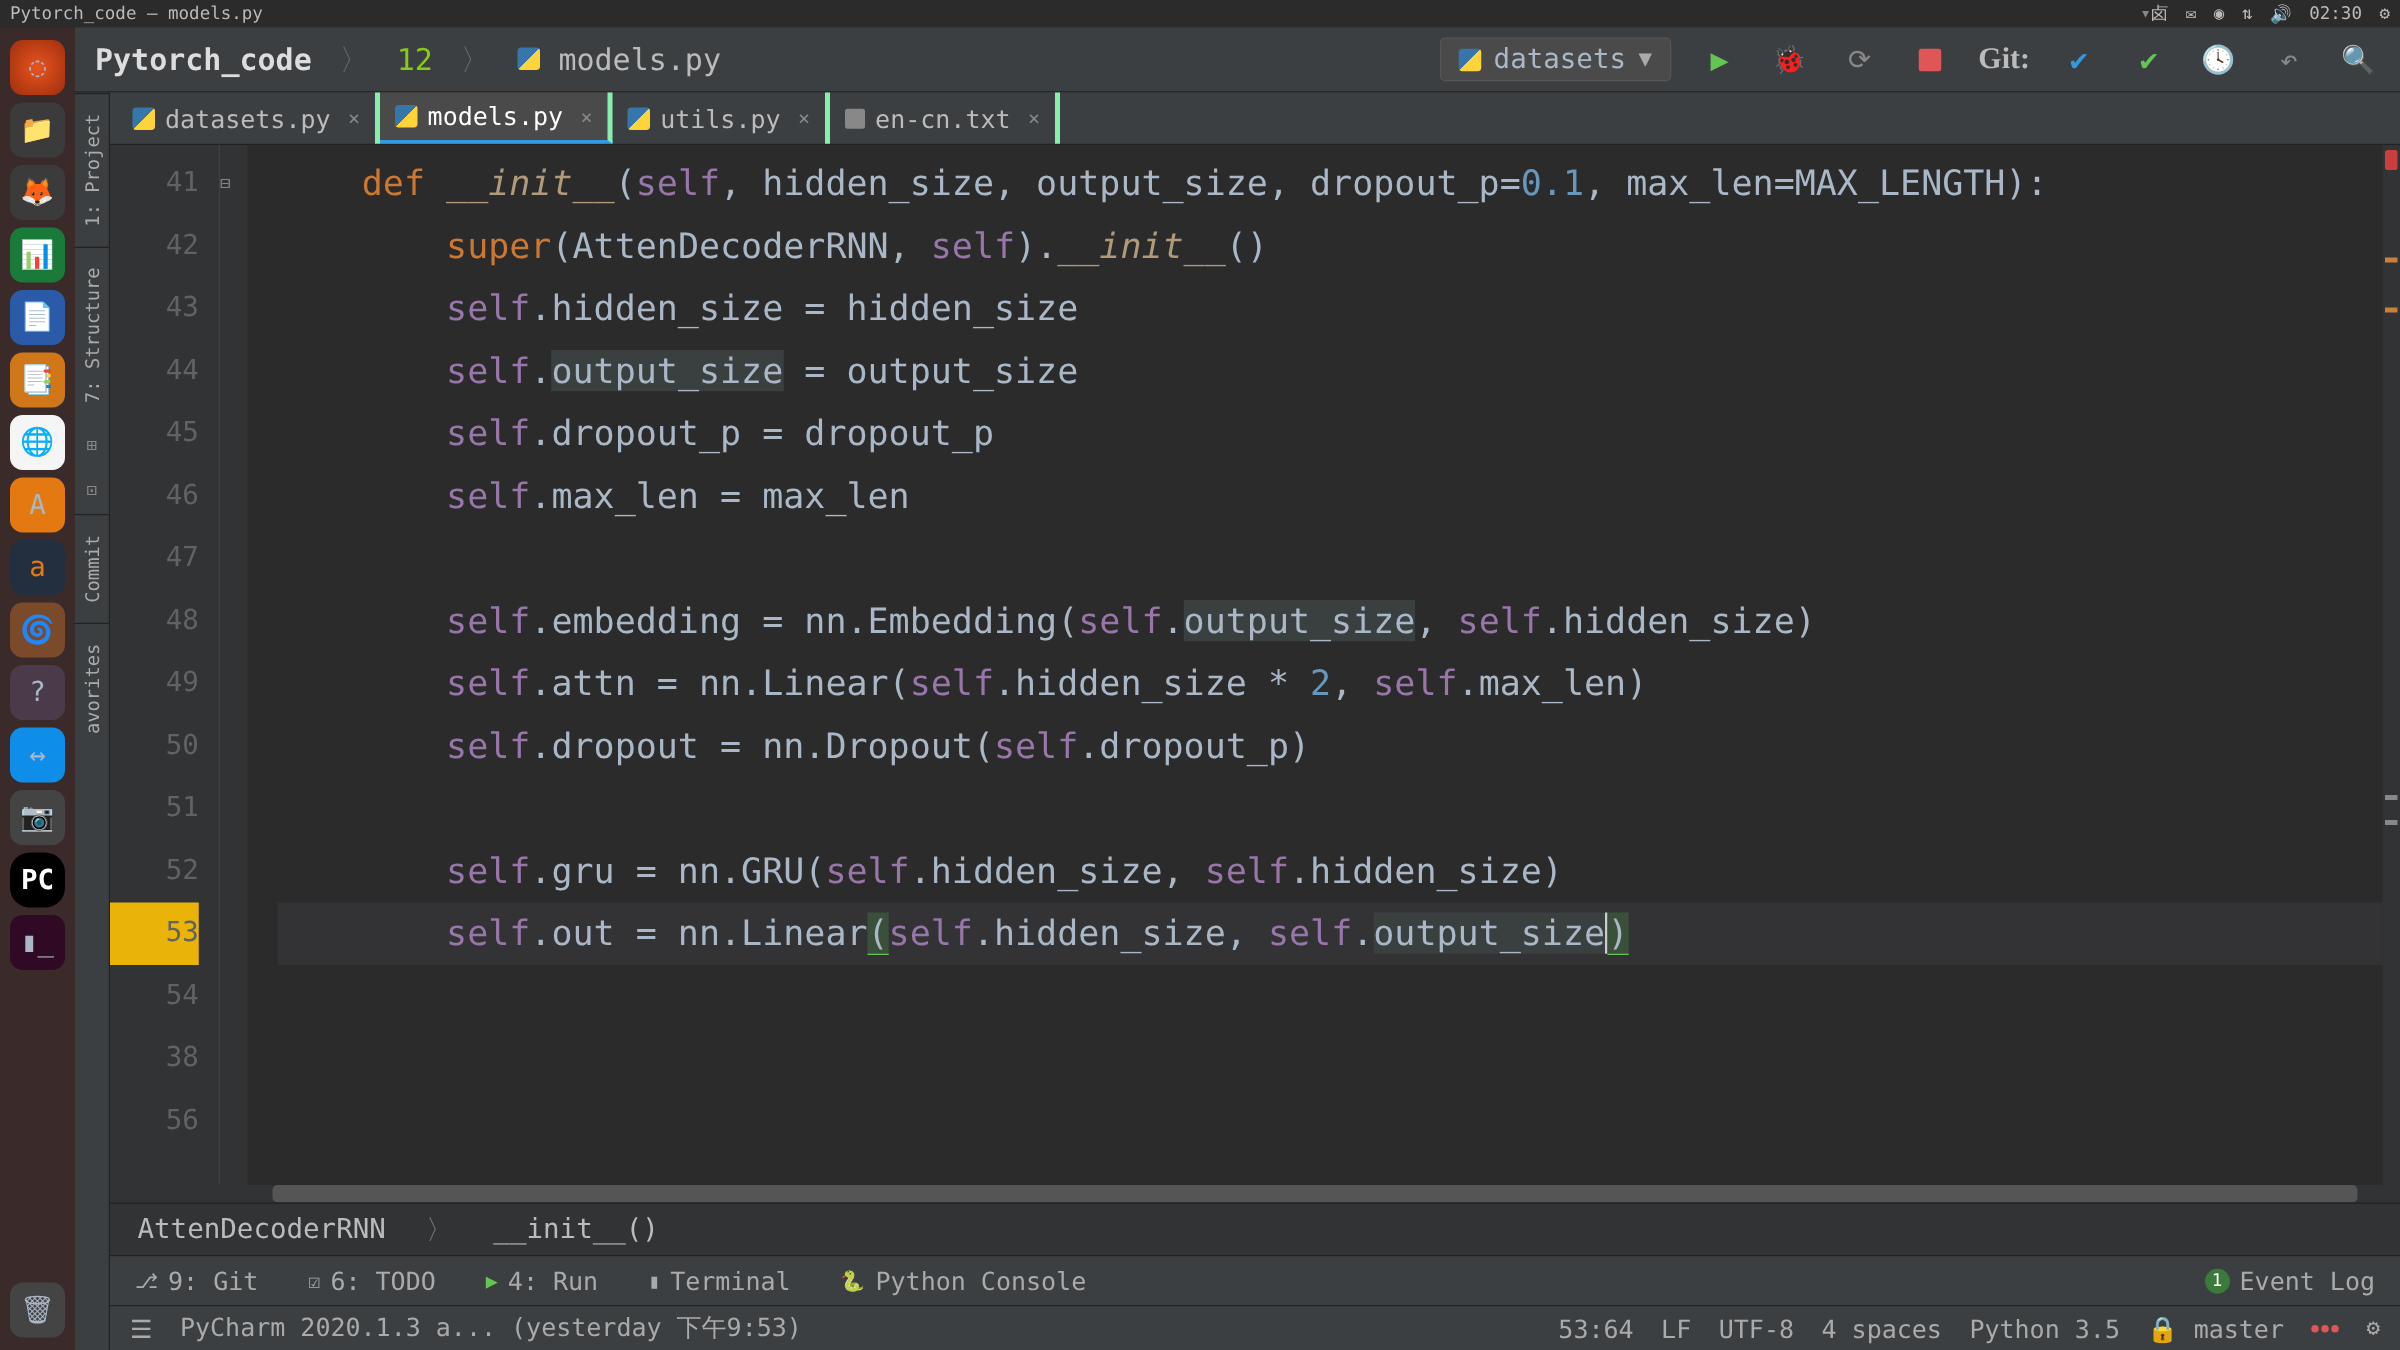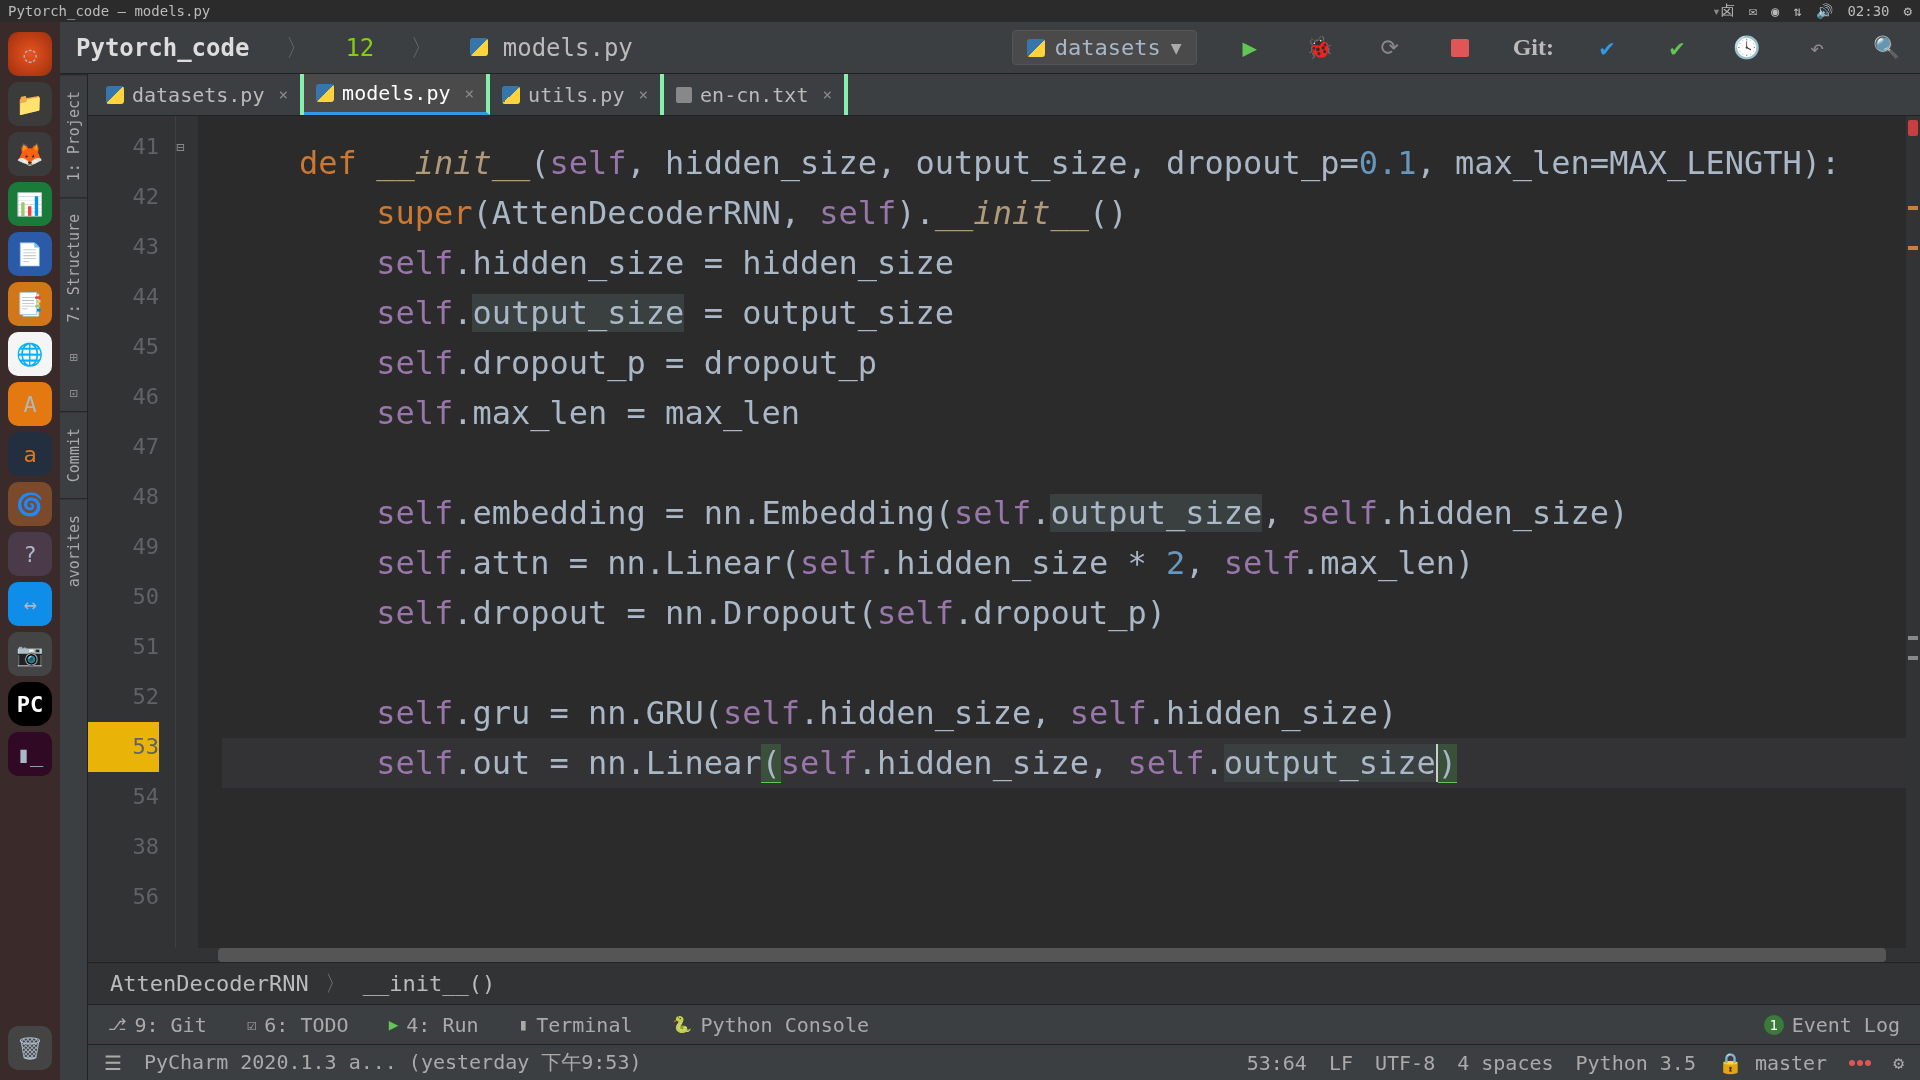--- a/index.html
+++ b/index.html
@@ -27,21 +27,21 @@
 .dock-item.q { background: #4a3a4a; }
 .dock-item.tv { background: #0e8ee9; }
 .dock-item.screenshot { background: #444; }
 .dock-item.pycharm { background: #000; color:#fff; font-weight:bold; border-radius:16px;}
 .dock-item.term { background: #300a24; }
 .dock-item.trash { background: #444; margin-top:auto; margin-bottom:10px;}
 .dock-item .i { font-size: 22px; }
 
 
 .ide { position: absolute; left: 60px; top: 22px; right: 0; bottom: 0; display: flex; flex-direction: column; background: #313335; }
-.toolbar { height: 52px; display: flex; align-items: center; padding: 0 16px; gap: 36px; background: #3c3f41; border-bottom: 1px solid #222; }
+.toolbar { height: 52px; display: flex; align-items: center; padding: 0 16px; gap: 22px; background: #3c3f41; border-bottom: 1px solid #222; }
 .crumb { color: #84cc16; font-size: 24px; font-weight: 500; }
 .crumb.project { font-weight: 700; color: #ddd; }
 .crumb.sep { color: #666; }
 .crumb.file { color: #bbb; }
 .toolbar-spacer { flex: 1; }
 .runconfig { display: flex; align-items: center; background: #4a4a4a; border: 1px solid #555; border-radius: 4px; padding: 4px 14px; gap: 10px; font-size: 22px; }
 .tool-btn { width: 34px; height: 34px; display:flex; align-items:center; justify-content:center; }
 .tool-green { color:#62c554; font-size:24px;}
 .tool-bug { color:#62c554; font-size:22px;}
 .tool-gray { color:#888; font-size:22px;}
@@ -63,41 +63,41 @@
 .file-tabs { height: 42px; background: #3c3f41; display:flex; align-items:stretch; border-bottom:1px solid #222; padding-left:6px;}
 .ftab { display:flex; align-items:center; padding:0 12px; gap:8px; color:#bbb; font-size:20px; border-right:4px solid #86efac;}
 .ftab.active { background:#4a4a4a; color:#fff; border-bottom:3px solid #3399e0;}
 .ftab .close { color:#888; font-size:16px; margin-left:6px;}
 
 .editor { flex:1; display:flex; background:#2b2b2b; overflow:hidden;}
 .gutter { width:88px; text-align:right; padding:6px 16px 6px 0; color:#606366; background:#313335; font-size:22px; line-height:50px; border-right:1px solid #404040;}
 .gutter .gl {}
 .gutter .gl.hl { background:#eab308;}
 .fold { width:22px; background:#313335; padding-top:6px; line-height:50px; font-size:14px; color:#888;}
-.code { flex:1; padding:22px 0 6px 24px; font-size:32px; line-height:50px; white-space:pre; position:relative;}
+.code { flex:1; padding:6px 0 6px 24px; font-size:28px; line-height:50px; white-space:pre; position:relative;}
 .code .line { height:50px;}
 .code .line.hl { background:#333336;}
 
 .kw { color:#cc7832; }
 .dunder { color:#b09a7a; font-style:italic;}
 .self { color:#9876aa; }
 .num { color:#6897bb; }
 .hl-occ { background:#3a4040;}
 .paren-m { background:#3a503a; border-bottom:1px solid #62c554;}
 .caret { border-right:2px solid #ccc; animation:blink 1s infinite;}
 @keyframes blink { 50% {opacity:0;}}
 
 .overview { width:14px; background:#313335; position:relative;}
 .ov-err { position:absolute; top:4px; right:2px; width:10px; height:16px; background:#c93f3f; border-radius:2px;}
 .ov-m { position:absolute; right:2px; width:10px; height:4px;}
 
 .hscroll { height:14px; background:#313335; margin:0 14px 0 110px;}
 .hscroll-thumb { height:100%; background:#555; border-radius:4px; margin:0 20px;}
 
-.nav-bar { height:42px; display:flex; align-items:center; padding:0 22px; gap:16px; background:#313335; border-top:1px solid #222; font-size:22px; color:#bbb;}
+.nav-bar { height:42px; display:flex; align-items:center; padding:0 22px; gap:32px; background:#313335; border-top:1px solid #222; font-size:22px; color:#bbb;}
 .nav-bar .seg { display:flex; align-items:center; gap:8px;}
 .nav-bar .chv { color:#777;}
 
 .bottom-tools { height:40px; display:flex; align-items:center; padding:0 20px; gap:40px; background:#3c3f41; border-top:1px solid #222; font-size:20px; color:#aaa;}
 .bottom-tools .bt { display:flex; align-items:center; gap:8px;}
 .bottom-tools .spacer { flex:1;}
 .bt .ico { font-size:16px;}
 .ev-badge { background:#3a7a3a; color:#fff; border-radius:50%; width:20px; height:20px; display:inline-flex; align-items:center; justify-content:center; font-size:14px;}
 
 .statusbar { height:36px; display:flex; align-items:center; padding:0 16px; gap:22px; background:#3c3f41; border-top:1px solid #222; font-size:20px; color:#aaa;}

